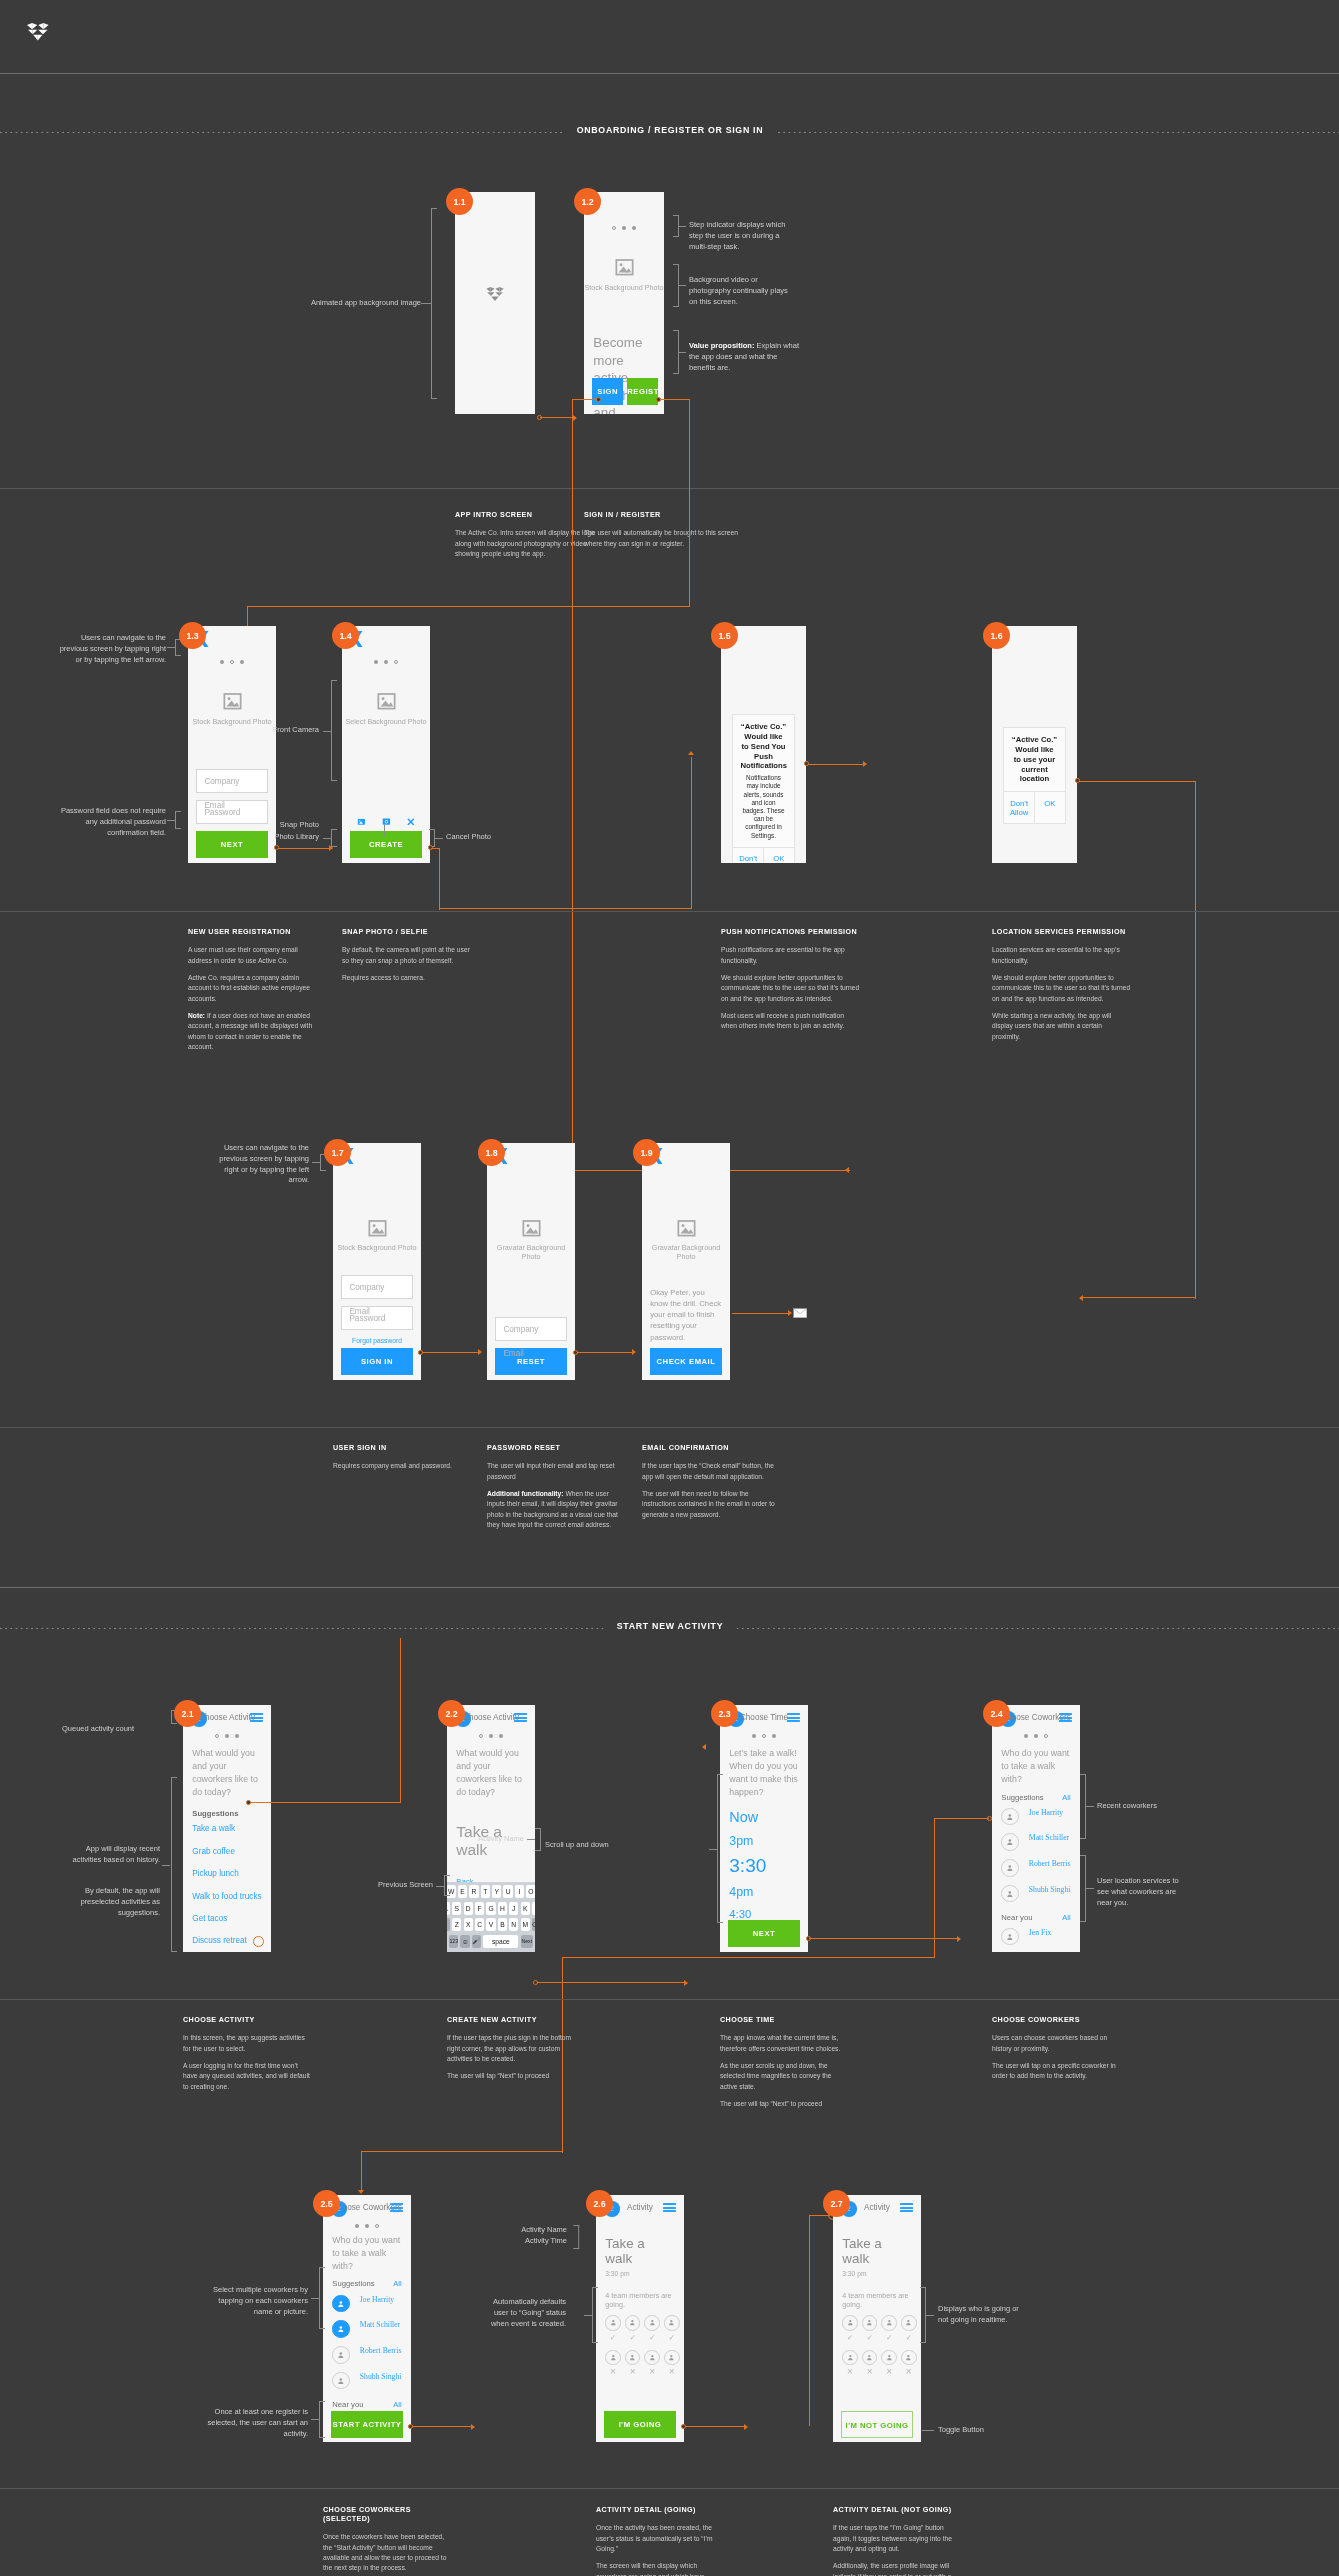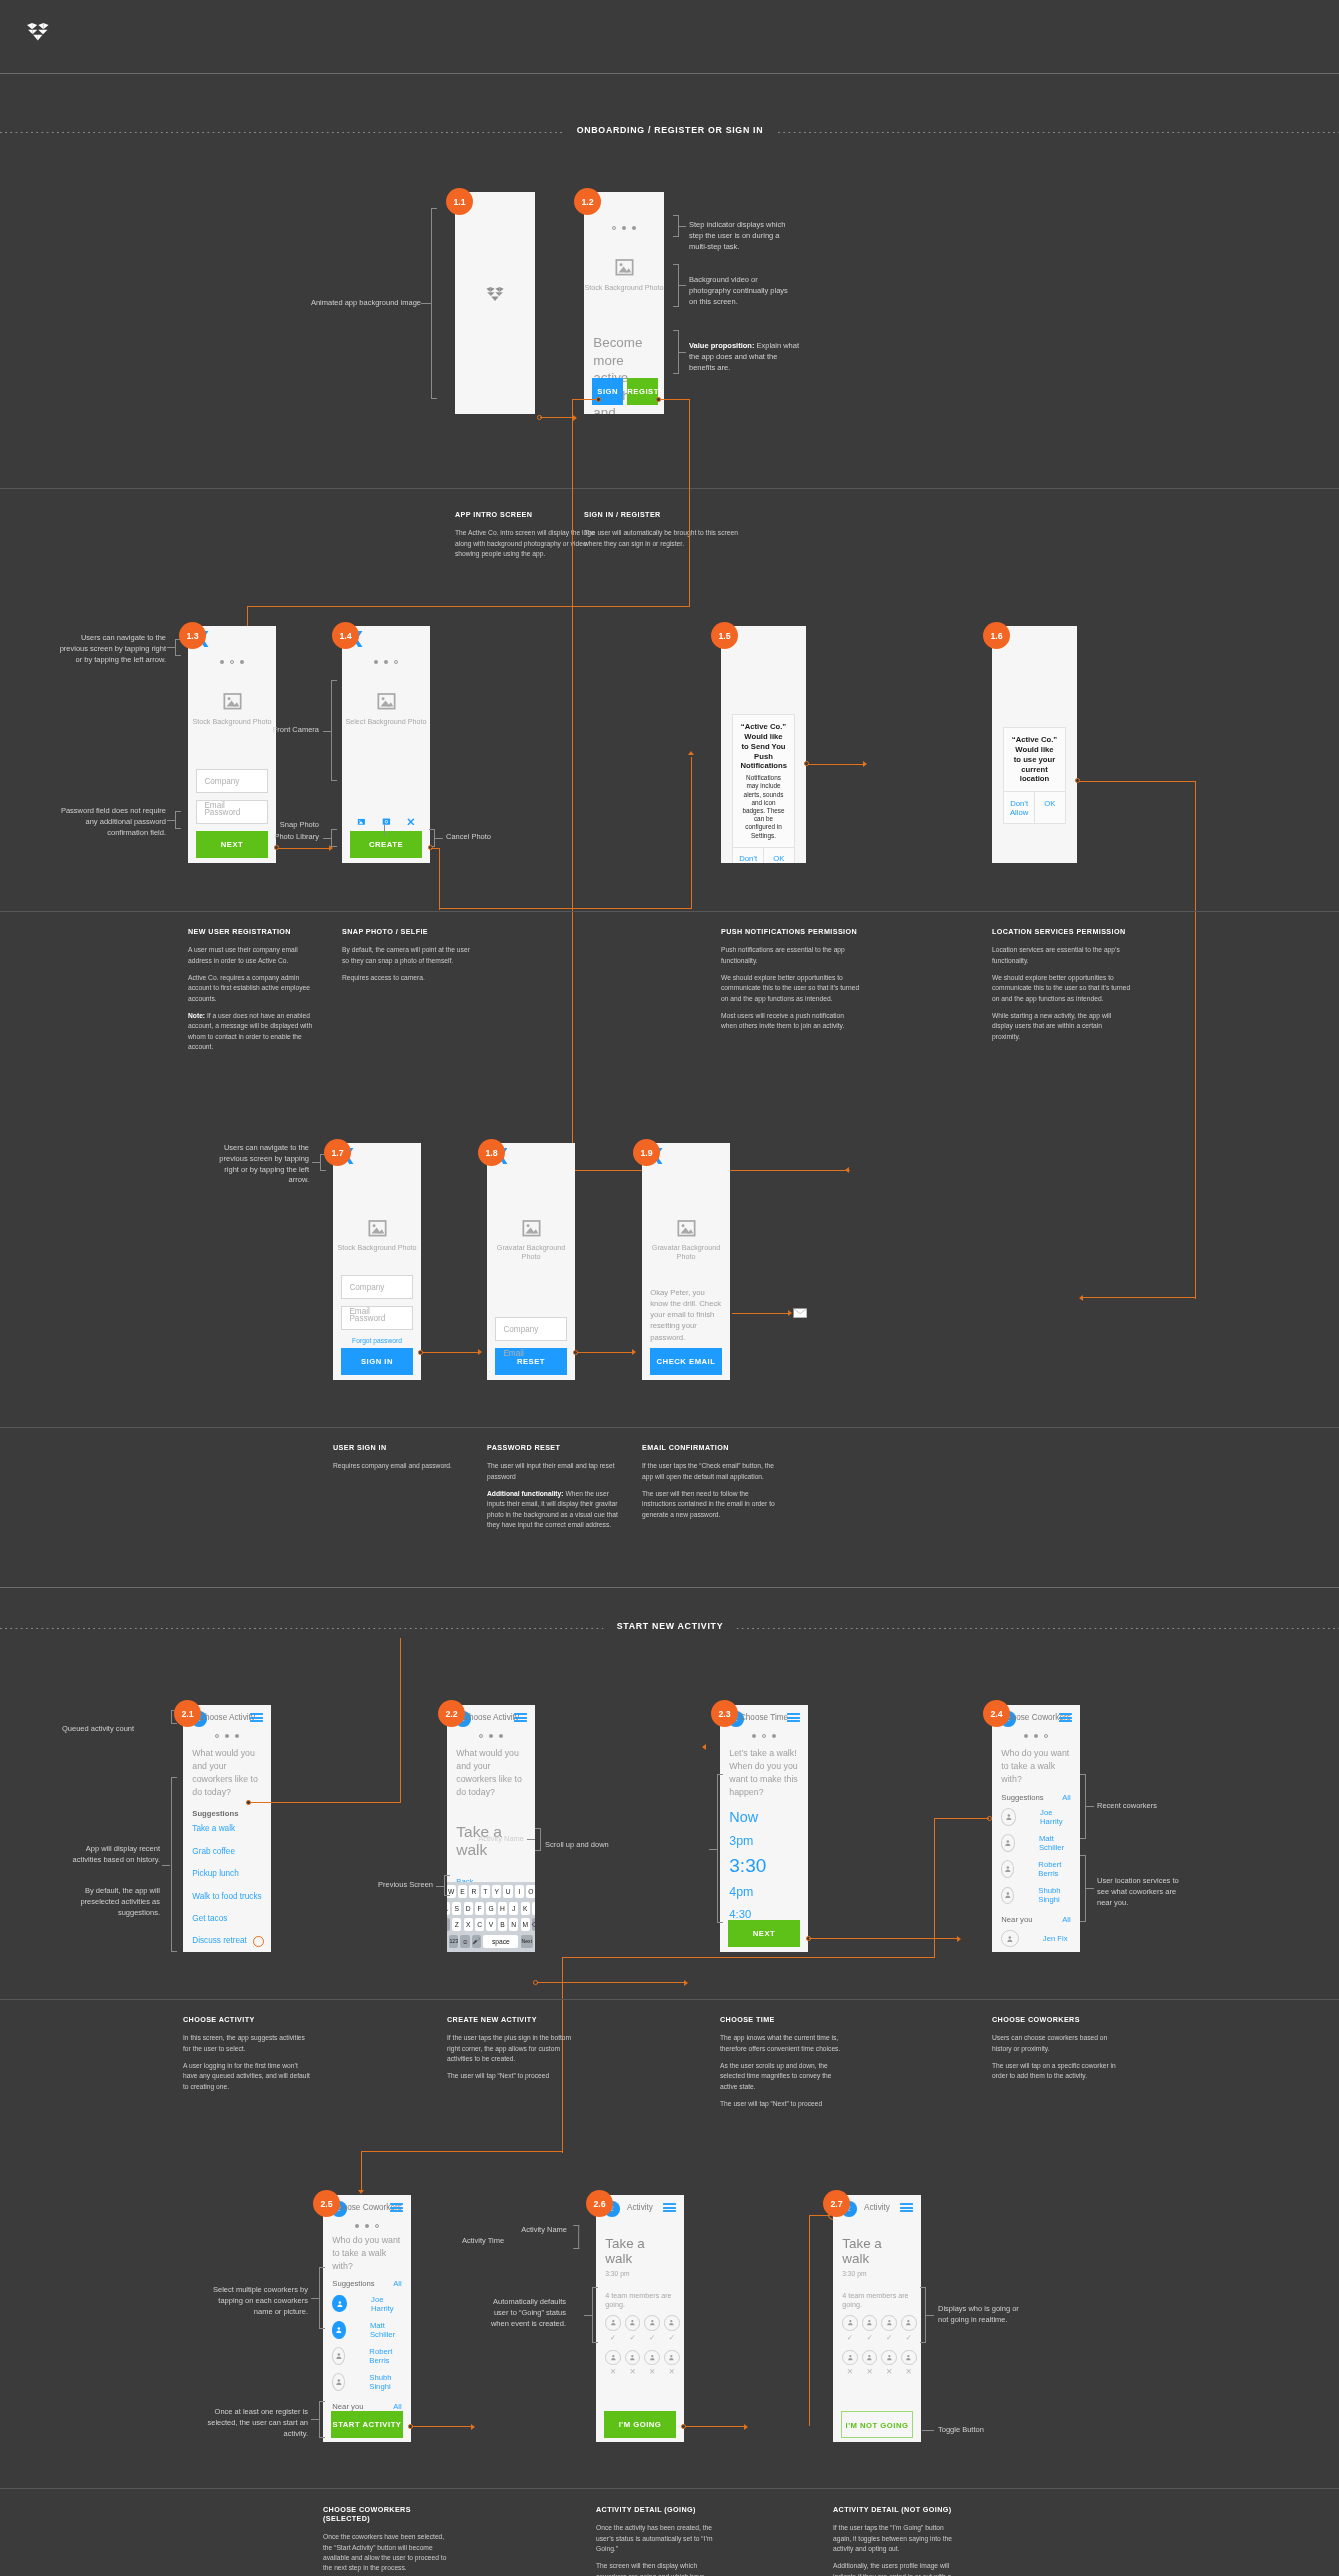--- a/index.html
+++ b/index.html
@@ -84,21 +84,21 @@
   .dialog .dtitle { font-size:7.7px; font-weight:bold; color:#1a1a1a; text-align:center; padding:7.2px 7.2px 3.1px; line-height:9.8px; }
   .dialog .dbody { font-size:6.4px; color:#2a2a2a; text-align:center; padding:0 7.2px 7.2px; line-height:8.2px; }
   .dialog .drow { display:flex; border-top:0.5px solid #e3e3e3; }
   .dialog .drow div { flex:1; text-align:center; font-size:7.7px; color:#1e9bff; padding:6.2px 0; }
   .dialog .drow div+div { border-left:0.5px solid #e3e3e3; }
 
   
   .list-item { font-size:8.2px; color:#29a3ff; padding:6.7px 9.3px; }
   .section-hd { font-size:7.7px; color:#6d6d6d; padding:6.2px 9.3px 2.1px; display:flex; justify-content:space-between; }
   .section-hd span.all { color:#29a3ff; }
-  .person { display:flex; align-items:center; gap:24px; padding:4.1px 9.3px; }
+  .person { display:flex; gap:10px; padding:4.1px 9.3px;font-family:Liberation Serif, serif; }
   .person .pa { width:17.5px; height:17.5px; border-radius:50%; border:0.5px solid #cfcfcf; display:flex; align-items:center; justify-content:center; }
   .person.sel .pa { background:#1e9bff; border-color:#1e9bff; }
   .person .pn { font-size:7.7px; color:#29a3ff; }
 
   .avgrid { display:flex; gap:4.1px; padding:3.1px 9.3px 0; }
   .avgrid .c { text-align:center; }
   .avgrid .c .pa { width:15.5px; height:15.5px; border-radius:50%; border:0.5px solid #cfcfcf; display:flex; align-items:center; justify-content:center; }
   .avgrid .c .mk { font-size:7.7px; color:#b5b5b5; margin-top:2.1px; }
 
   
@@ -1010,21 +1010,21 @@
           </svg>
         </div>
         <div class="mk">✕</div>
       </div>
 
   </div>
   <div class="btn green" style="position:absolute;left:8.2px;right:8.2px;bottom:4.1px">I'M GOING</div>
 </div>
 <div class="bracket r" style="left:573px; top:2225px; width:6.2px; height:24px; border-left:0.5px solid #8b8b8b; border-right:none; transform:scaleX(-1)"></div>
 <div class="anno" style="left:479px; top:2225px; width:88px; text-align:right">Activity Name</div>
-<div class="anno" style="left:462px; top:2236px; width:88px; text-align:left">Activity Time</div>
+<div class="anno" style="left:479px; top:2236px; width:88px; text-align:right">Activity Time</div>
 <div class="bracket" style="left:592px; top:2287px; width:6.2px; height:56px"></div>
 <div class="tick" style="left:584px; top:2315px; width:8.2px"></div>
 <div class="anno" style="left:484px; top:2297px; width:82px; text-align:right">Automatically defaults user to “Going” status when event is created.</div>
 
 <div class="dotk" style="left:681px; top:2424px"></div>
 <div class="flow h" style="left:685px; top:2426px; width:61px"></div>
 <div class="arw" style="left:744px; top:2424px"></div>
 <div class="flow v" style="left:809px; top:2215px; height:211px"></div>
 <div class="flow h" style="left:809px; top:2215px; width:20.6px"></div>
 <div class="ring" style="left:828px; top:2211px; width:12.4px; height:9.3px"></div>

